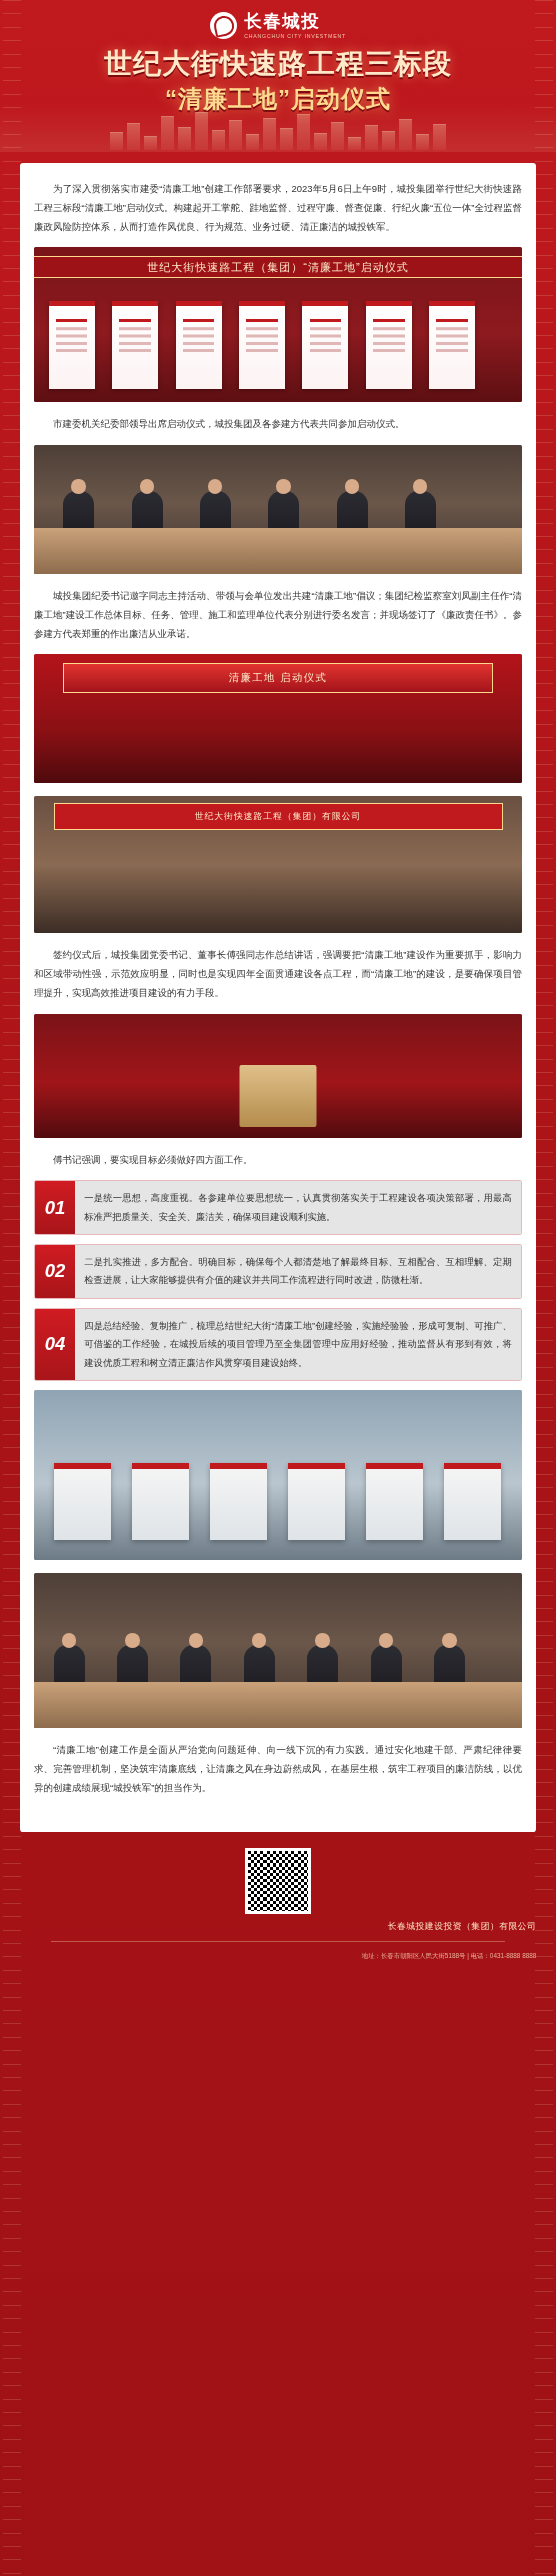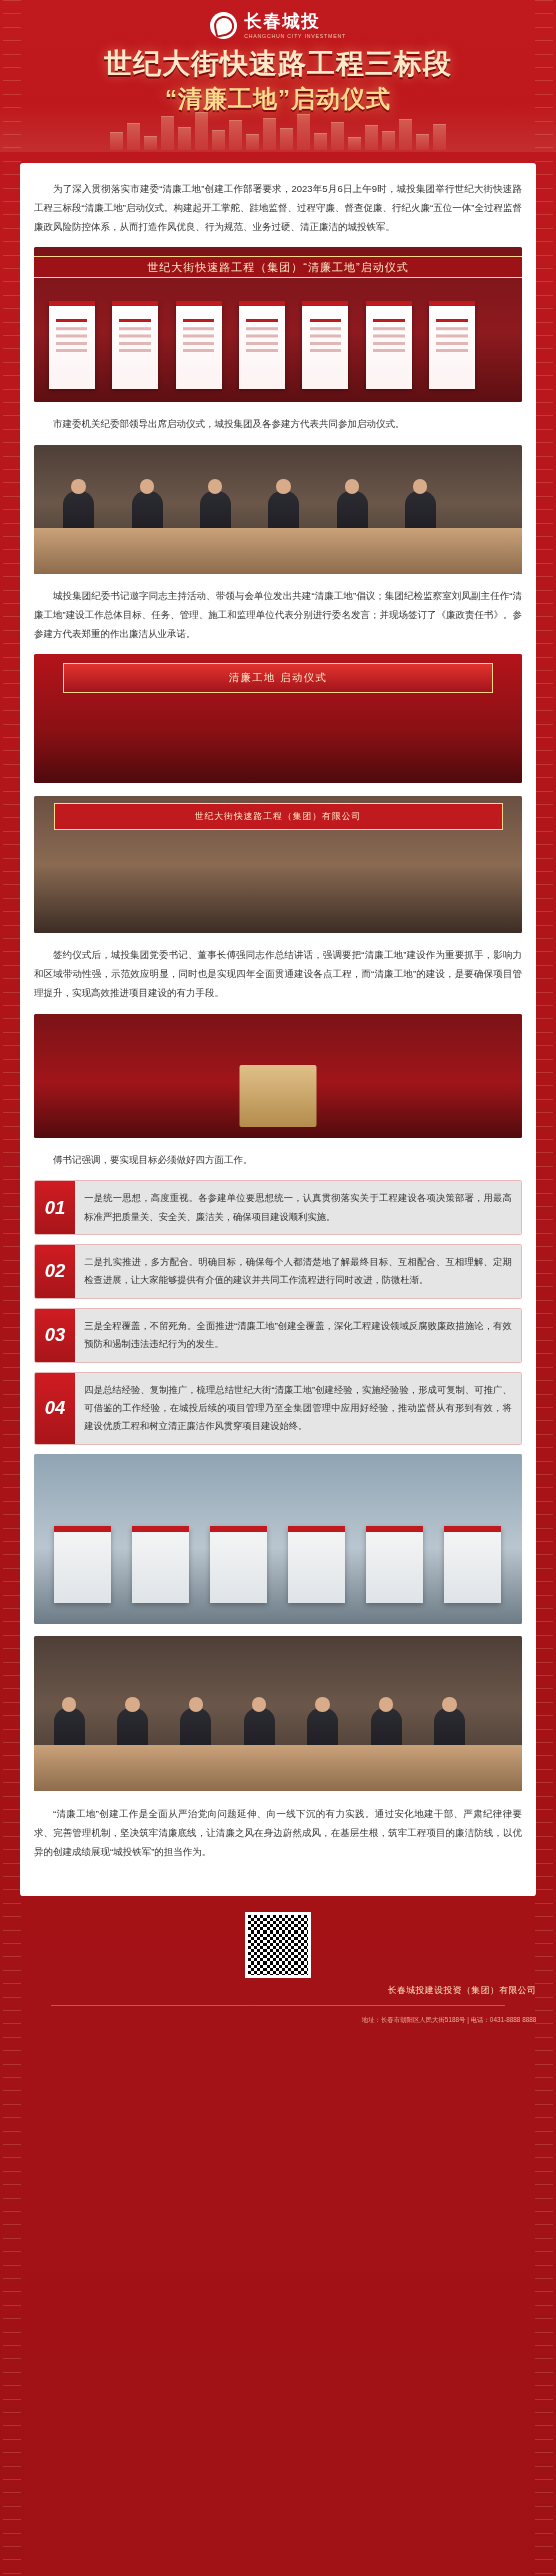--- a/index.html
+++ b/index.html
@@ -395,24 +395,20 @@
       <div class="numitem">
         <div class="num">01</div>
         <div class="txt">一是统一思想，高度重视。各参建单位要思想统一，认真贯彻落实关于工程建设各项决策部署，用最高标准严把质量关、安全关、廉洁关，确保项目建设顺利实施。</div>
       </div>
 
       <div class="numitem">
         <div class="num">02</div>
         <div class="txt">二是扎实推进，多方配合。明确目标，确保每个人都清楚地了解最终目标、互相配合、互相理解、定期检查进展，让大家能够提供有介值的建议并共同工作流程进行同时改进，防微杜渐。</div>
       </div>
 
-      <div class="numitem">
-        <div class="num">03</div>
-        <div class="txt">三是全程覆盖，不留死角。全面推进“清廉工地”创建全覆盖，深化工程建设领域反腐败廉政措施论，有效预防和遏制违法违纪行为的发生。</div>
-      </div>
 
       <div class="numitem">
         <div class="num">04</div>
         <div class="txt">四是总结经验、复制推广，梳理总结世纪大街“清廉工地”创建经验，实施经验验，形成可复制、可推广、可借鉴的工作经验，在城投后续的项目管理乃至全集团管理中应用好经验，推动监督从有形到有效，将建设优质工程和树立清正廉洁作风贯穿项目建设始终。</div>
       </div>
 
     </div>
 
     <div class="photo ph-gate">
       <div class="board" style="left:4%"></div>

